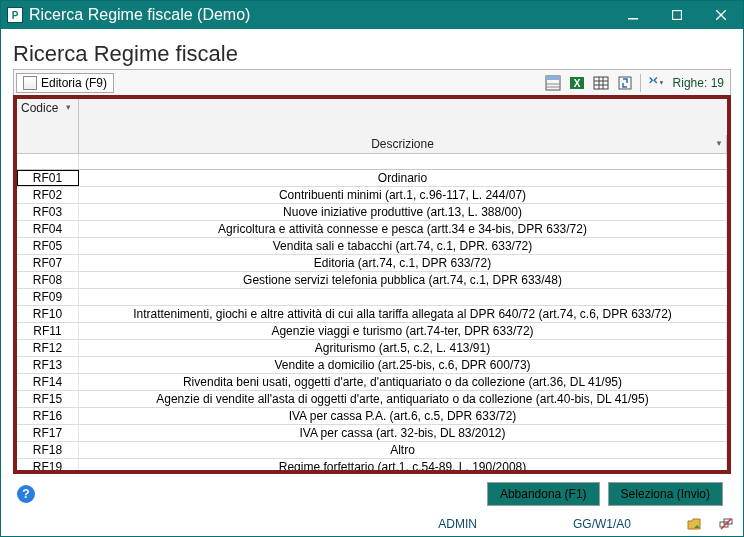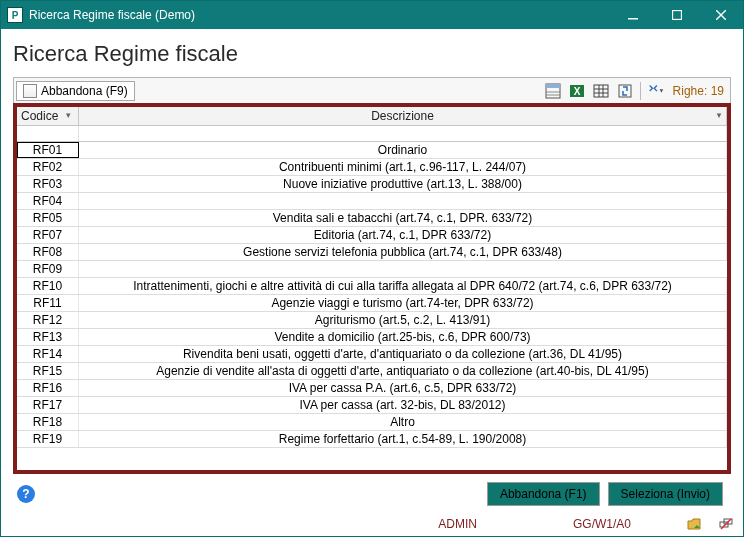--- a/index.html
+++ b/index.html
@@ -28,37 +28,37 @@
     padding: 0 0 0 6px;
   }
   .titlebar-icon {
     width: 16px; height: 16px;
     background: #fff;
     margin-right: 6px;
     display:flex;align-items:center;justify-content:center;
     color:#0f7a7a;font-weight:bold;font-size:10px;
     border:1px solid #064d4d;
   }
-  .titlebar-title { font-size: 12px; flex: 1; }
+  .titlebar-title { font-size: 16px; flex: 1; }
   .titlebar-controls { display: flex; height: 100%; }
   .titlebar-btn {
     width: 44px; height: 28px;
     display:flex;align-items:center;justify-content:center;
     color:#fff; cursor:pointer;
   }
   .content {
     flex:1;
     padding: 12px 12px 4px 12px;
     display:flex; flex-direction:column;
     min-height:0;
   }
   .page-title {
     font-size: 22px;
     color: #2a2a2a;
-    margin-bottom: 10px;
+    margin-bottom: 2px;
     font-weight: 400;
   }
   .toolbar-row {
     display:flex; align-items:center;
     border:1px solid #b5b5b5;
     border-bottom:none;
     background:#f7f7f7;
     height:26px;
     padding: 0 2px;
   }
@@ -75,21 +75,21 @@
     border:1px solid #888;
     background: linear-gradient(#fff,#eee);
   }
   .spacer { flex:1; }
   .tb-icons { display:flex; align-items:center; gap:6px; }
   .tb-icon {
     width:18px;height:18px;
     display:flex;align-items:center;justify-content:center;
     cursor:pointer;
   }
-  .rows-label { margin-left: 8px; margin-right:4px; color:#a16207; }
+  .rows-label { margin-left: 8px; margin-right:4px; color:#14532d; }
   .table-wrap {
     border:4px solid #7f1d1d;
     display:flex; flex-direction:column;
     min-height:0;
     flex:1;
   }
   .thead-row, .filter-row, .tbody-row {
     display:flex;
     width:100%;
   }
@@ -111,21 +111,21 @@
     color:#222;
     position:relative;
   }
   .th .drop {
     position:absolute; right:2px; top:3px;
     width:10px;height:10px;
     color:#666;
     font-size:9px;
     cursor:pointer;
   }
-  .th.desc-th { text-align:center; }
+  .th.desc-th { text-align:center;margin-top:36px; }
   .filter-cell { border-right:1px solid #e0e0e0; }
   .tbody {
     overflow-y:auto;
     flex:1;
     background:#fff;
   }
   .tbody-row {
     border-bottom:1px solid #dcdcdc;
     height:17px;
     font-size:12px;
@@ -164,21 +164,21 @@
     padding:4px 12px;
     font-size:12px;
     cursor:pointer;
   }
   .statusbar {
     display:flex;
     align-items:center;
     height:22px;
     padding: 0 10px 2px 10px;
     font-size:12px;
-    color:#7f1d1d;
+    color:#0c4a6e;
     gap:18px;
   }
   .statusbar .sbspacer { flex:1; }
   .sb-icon {
     width:14px;height:14px;
     display:inline-flex;align-items:center;justify-content:center;
   }
   svg { display:block; }
 </style>
 </head>
@@ -208,21 +208,21 @@
       </div>
     </div>
   </div>
 
   <div class="content">
     <div class="page-title">Ricerca Regime fiscale</div>
 
     <div class="toolbar-row">
       <div class="detail-btn">
         <span class="smicon"></span>
-        <span>Abbandona (F9)</span>
+        <span>Editoria (F9)</span>
       </div>
       <div class="spacer"></div>
       <div class="tb-icons">
         <span class="tb-icon">
           <svg width="16" height="16" viewBox="0 0 16 16">
               <rect x="1" y="1" width="14" height="14" fill="none" stroke="#555"></rect>
               <rect x="1" y="1" width="14" height="4" fill="#8fb0d6"></rect>
               <line x1="1" y1="9" x2="15" y2="9" stroke="#888"></line>
               <line x1="1" y1="12" x2="15" y2="12" stroke="#888"></line>
             </svg>
@@ -285,20 +285,21 @@
           <div class="tbody-row">
             <div class="td col-codice">RF02</div>
             <div class="td col-desc">Contribuenti minimi (art.1, c.96-117, L. 244/07)</div>
           </div>
           <div class="tbody-row">
             <div class="td col-codice">RF03</div>
             <div class="td col-desc">Nuove iniziative produttive (art.13, L. 388/00)</div>
           </div>
           <div class="tbody-row">
             <div class="td col-codice">RF04</div>
+            <div class="td col-desc">Agricoltura e attività connesse e pesca (artt.34 e 34-bis, DPR 633/72)</div>
           </div>
           <div class="tbody-row">
             <div class="td col-codice">RF05</div>
             <div class="td col-desc">Vendita sali e tabacchi (art.74, c.1, DPR. 633/72)</div>
           </div>
           <div class="tbody-row">
             <div class="td col-codice">RF07</div>
             <div class="td col-desc">Editoria (art.74, c.1, DPR  633/72)</div>
           </div>
           <div class="tbody-row">

